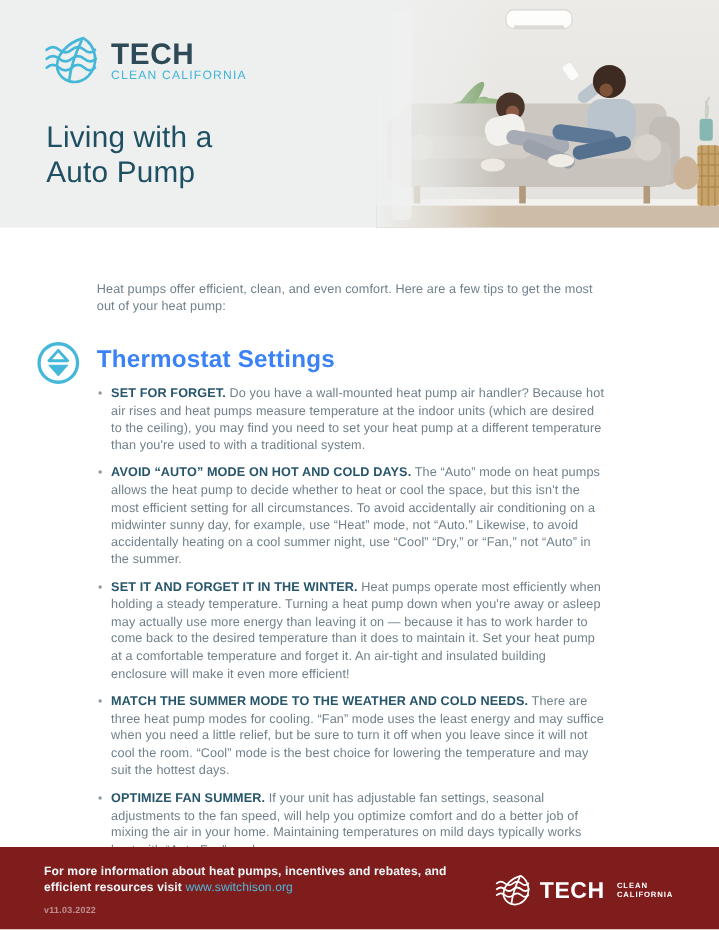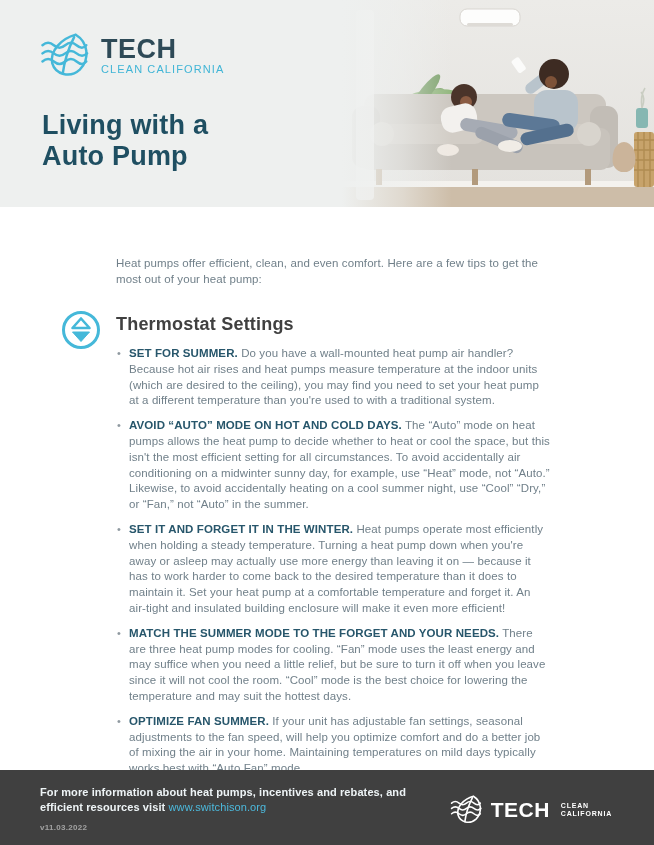--- a/index.html
+++ b/index.html
@@ -24,58 +24,58 @@
   }
   .logo-leaf { width:52px; height:48px; display:block; }
   .logo-text .logo-name {
     font-size:27px; font-weight:700; color:#2e4a57; letter-spacing:.5px; line-height:26px;
   }
   .logo-text .logo-tagline {
     font-size:11px; font-weight:400; color:#41b5d6; letter-spacing:1.1px; margin-top:1px;
   }
   .hero-title {
     position:absolute; left:42px; top:110px; z-index:3;
-    font-size:27px; line-height:31px; font-weight:700; color:#1f4f62; letter-spacing:.2px;
+    font-size:27px; line-height:31px; font-weight:400; color:#1f4f62; letter-spacing:.2px;
   }
   .hero-photo {
     position:absolute; top:0; right:0; width:312px; height:207px;
   }
 
   
   .content {
     position:absolute; top:207px; left:0; width:654px; height:563px;
-    padding:48px 104px 0 116px;
+    padding:48px 104px 0 88px;
   }
   .intro {
     font-size:11.5px; line-height:16px; color:#71808a; letter-spacing:.1px;
   }
   .section-head {
     position:relative; margin-top:27px; margin-bottom:11px;
   }
   .section-icon {
     position:absolute; left:-56px; top:-5px; width:42px; height:42px; display:block;
   }
   .section-title {
-    font-size:18px; font-weight:700; color:#404040; letter-spacing:.2px;
+    font-size:22px; font-weight:700; color:#3b82f6; letter-spacing:.2px;
   }
   ul.tips { list-style:none; }
   ul.tips li {
     position:relative; padding-left:13px; margin-bottom:9px;
     font-size:11.5px; line-height:15.8px; color:#71808a; letter-spacing:.1px;
   }
   ul.tips li::before {
     content:"•"; position:absolute; left:1px; top:0;
     color:#8f99a0; font-size:11px;
   }
   ul.tips .lead { font-weight:700; color:#27566b; }
 
   
   .footer {
     position:absolute; left:0; bottom:0; width:654px; height:75px;
-    background:#404040; color:#eef4f6;
+    background:#7f1d1d; color:#eef4f6;
     display:flex; justify-content:space-between; align-items:flex-start;
     padding:15px 42px 0 40px;
   }
   .footer-info { font-size:11px; font-weight:700; line-height:14.5px; letter-spacing:.1px; }
   .footer-link { color:#4cb9dc; text-decoration:none; font-weight:400; cursor:pointer; }
   .footer-version { margin-top:9px; font-size:8px; font-weight:700; color:rgba(255,255,255,.5); letter-spacing:.3px; }
   .footer-logo { display:flex; align-items:center; gap:7px; margin-top:9px; }
   .footer-leaf { width:34px; height:31px; display:block; }
   .footer-logo-name { font-size:21px; font-weight:700; color:#ffffff; letter-spacing:.5px; line-height:20px; }
   .footer-logo-tag { font-size:7px; font-weight:700; color:#ffffff; letter-spacing:.8px; line-height:8px; margin-left:4px; }
@@ -192,30 +192,30 @@
       <svg class="section-icon" viewBox="0 0 42 42" aria-hidden="true">
         <circle cx="21" cy="21" r="17.5" fill="none" stroke="#45b8d9" stroke-width="3"></circle>
         <path d="M21,9.5 L29.5,19 H12.5 Z" fill="none" stroke="#45b8d9" stroke-width="2.6" stroke-linejoin="round"></path>
         <path d="M12.5,23 H29.5 L21,32.5 Z" fill="#45b8d9" stroke="#45b8d9" stroke-width="1" stroke-linejoin="round"></path>
       </svg>
       <h2 class="section-title">Thermostat Settings</h2>
     </div>
 
     <ul class="tips">
       <li>
-        <span class="lead">SET FOR SUMMER.</span><span> Do you have a wall-mounted heat pump air handler? Because hot air rises and heat pumps measure temperature at the indoor units (which are desired to the ceiling), you may find you need to set your heat pump at a different temperature than you're used to with a traditional system.</span>
+        <span class="lead">SET FOR FORGET.</span><span> Do you have a wall-mounted heat pump air handler? Because hot air rises and heat pumps measure temperature at the indoor units (which are desired to the ceiling), you may find you need to set your heat pump at a different temperature than you're used to with a traditional system.</span>
       </li>
       <li>
         <span class="lead">AVOID “AUTO” MODE ON HOT AND COLD DAYS.</span><span> The “Auto” mode on heat pumps allows the heat pump to decide whether to heat or cool the space, but this isn't the most efficient setting for all circumstances. To avoid accidentally air conditioning on a midwinter sunny day, for example, use “Heat” mode, not “Auto.” Likewise, to avoid accidentally heating on a cool summer night, use “Cool” “Dry,” or “Fan,” not “Auto” in the summer.</span>
       </li>
       <li>
         <span class="lead">SET IT AND FORGET IT IN THE WINTER.</span><span> Heat pumps operate most efficiently when holding a steady temperature. Turning a heat pump down when you're away or asleep may actually use more energy than leaving it on — because it has to work harder to come back to the desired temperature than it does to maintain it. Set your heat pump at a comfortable temperature and forget it. An air-tight and insulated building enclosure will make it even more efficient!</span>
       </li>
       <li>
-        <span class="lead">MATCH THE SUMMER MODE TO THE FORGET AND YOUR NEEDS.</span><span> There are three heat pump modes for cooling. “Fan” mode uses the least energy and may suffice when you need a little relief, but be sure to turn it off when you leave since it will not cool the room. “Cool” mode is the best choice for lowering the temperature and may suit the hottest days.</span>
+        <span class="lead">MATCH THE SUMMER MODE TO THE WEATHER AND COLD NEEDS.</span><span> There are three heat pump modes for cooling. “Fan” mode uses the least energy and may suffice when you need a little relief, but be sure to turn it off when you leave since it will not cool the room. “Cool” mode is the best choice for lowering the temperature and may suit the hottest days.</span>
       </li>
       <li>
         <span class="lead">OPTIMIZE FAN SUMMER.</span><span> If your unit has adjustable fan settings, seasonal adjustments to the fan speed, will help you optimize comfort and do a better job of mixing the air in your home. Maintaining temperatures on mild days typically works best with “Auto Fan” mode.</span>
       </li>
     </ul>
   </div>
 
   <div class="footer">
     <div>
       <div class="footer-info">

